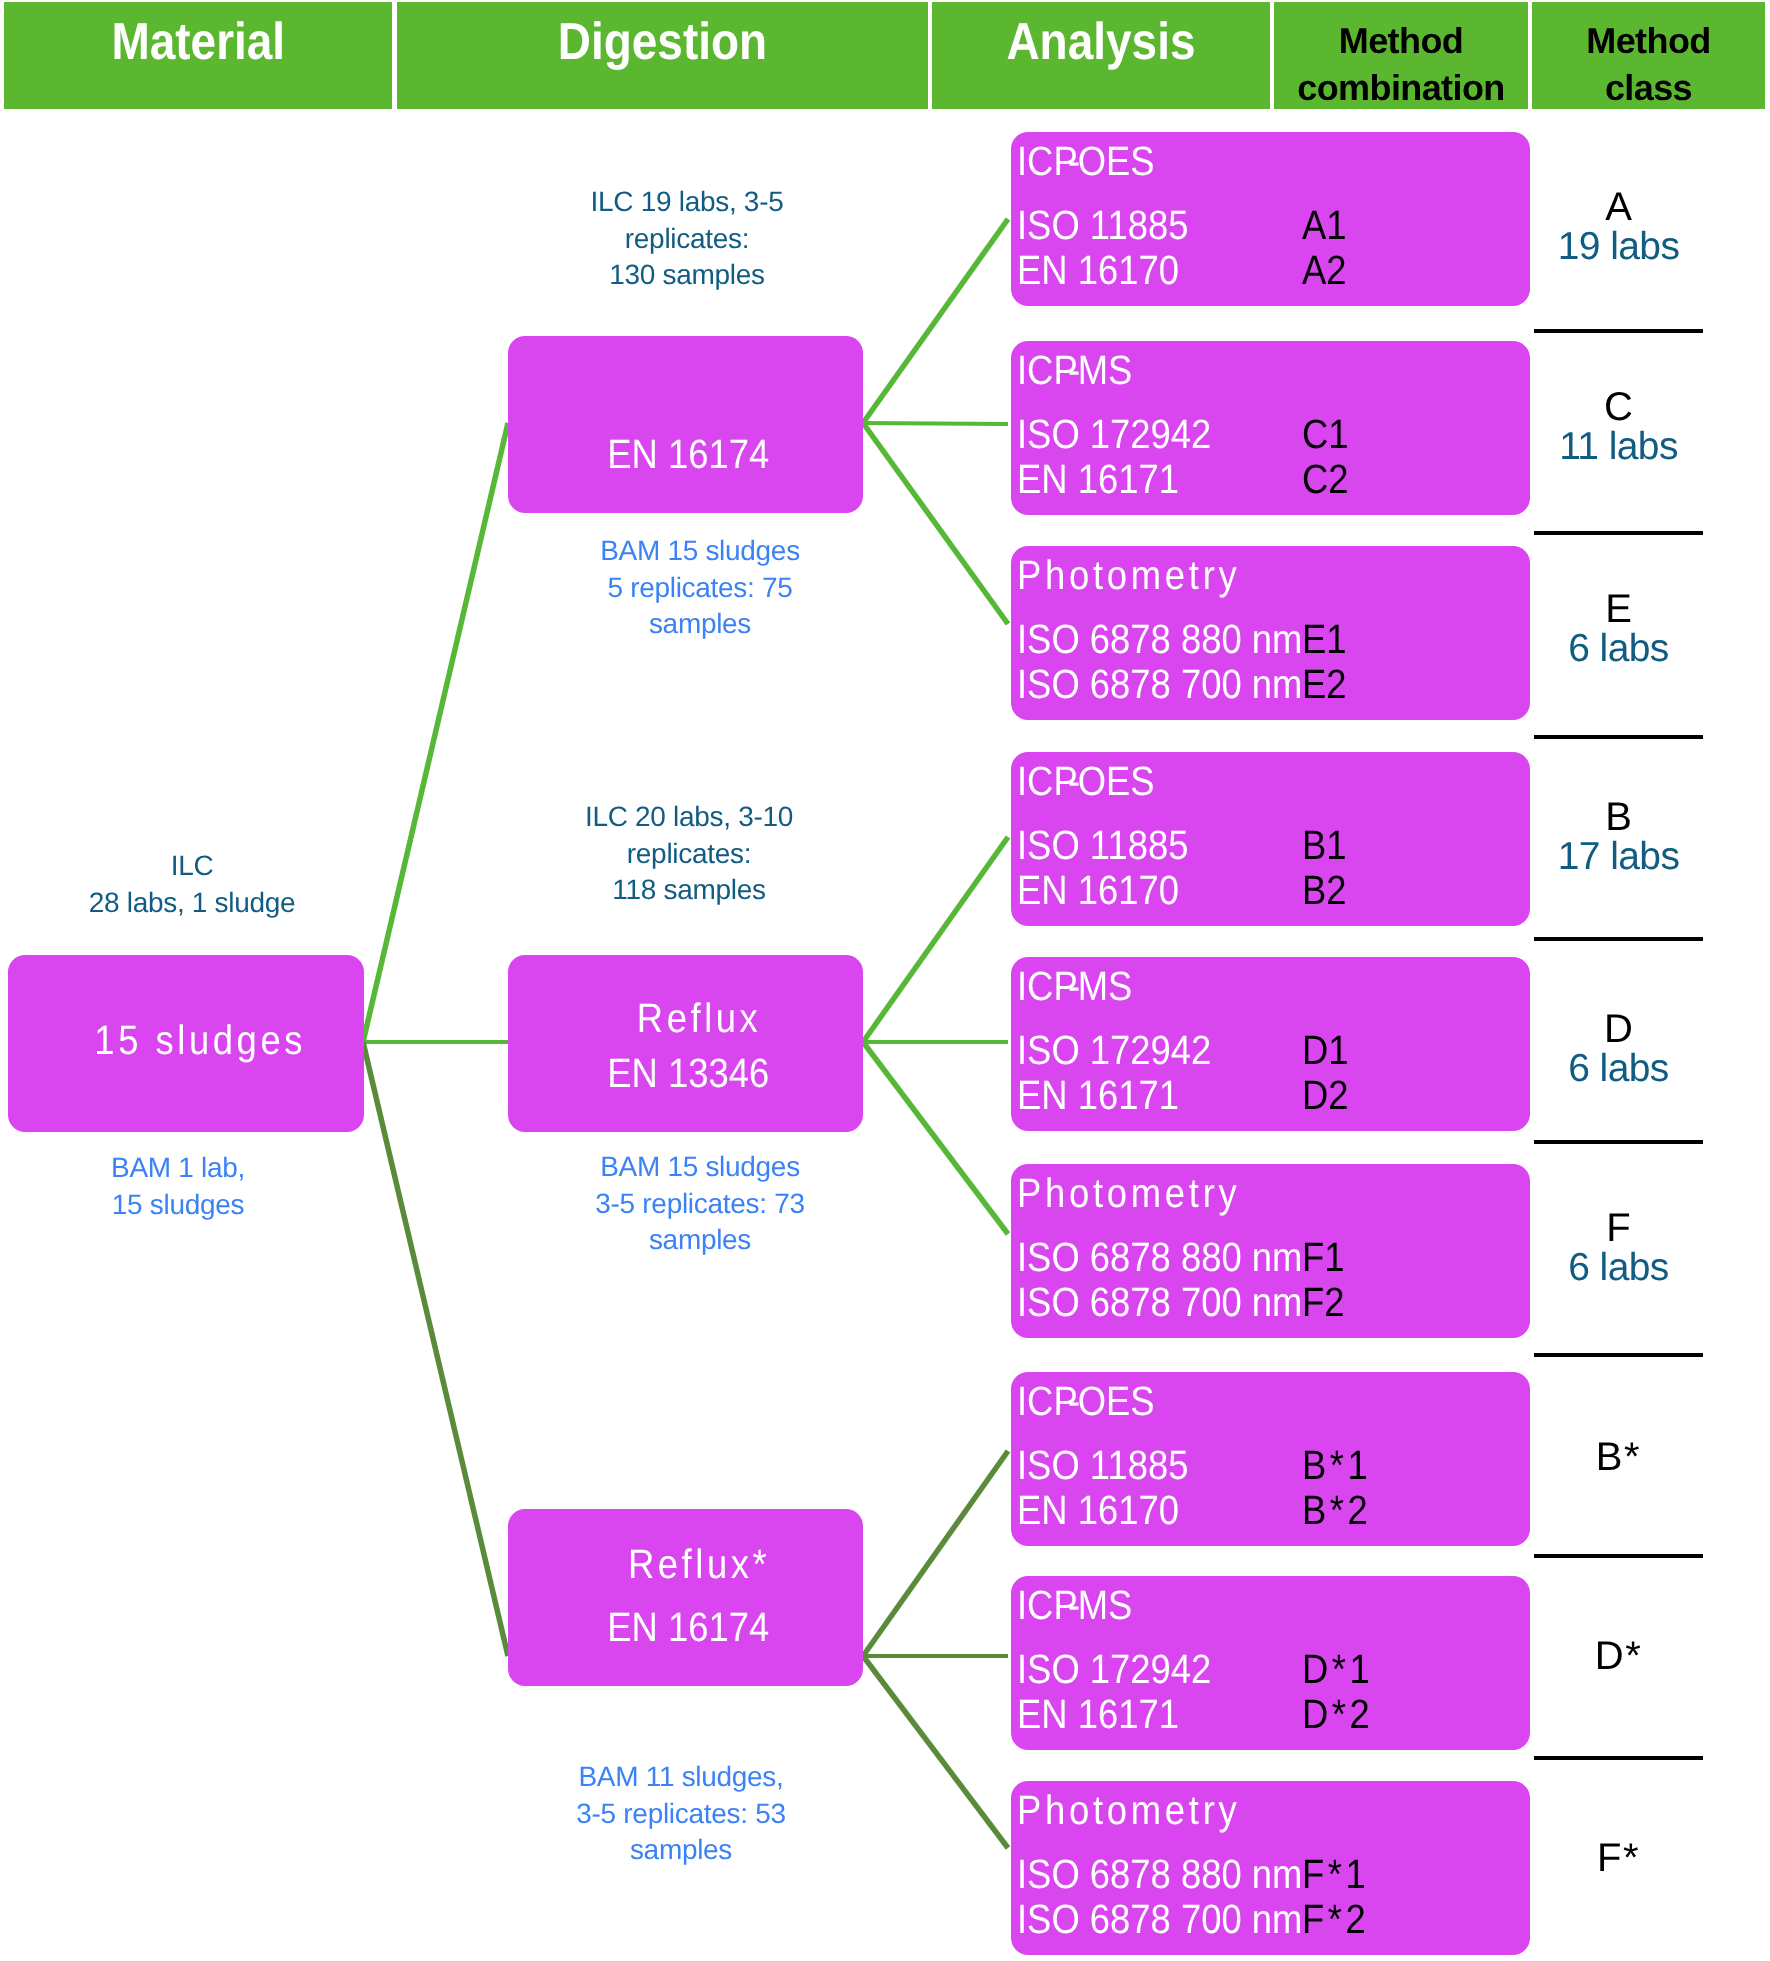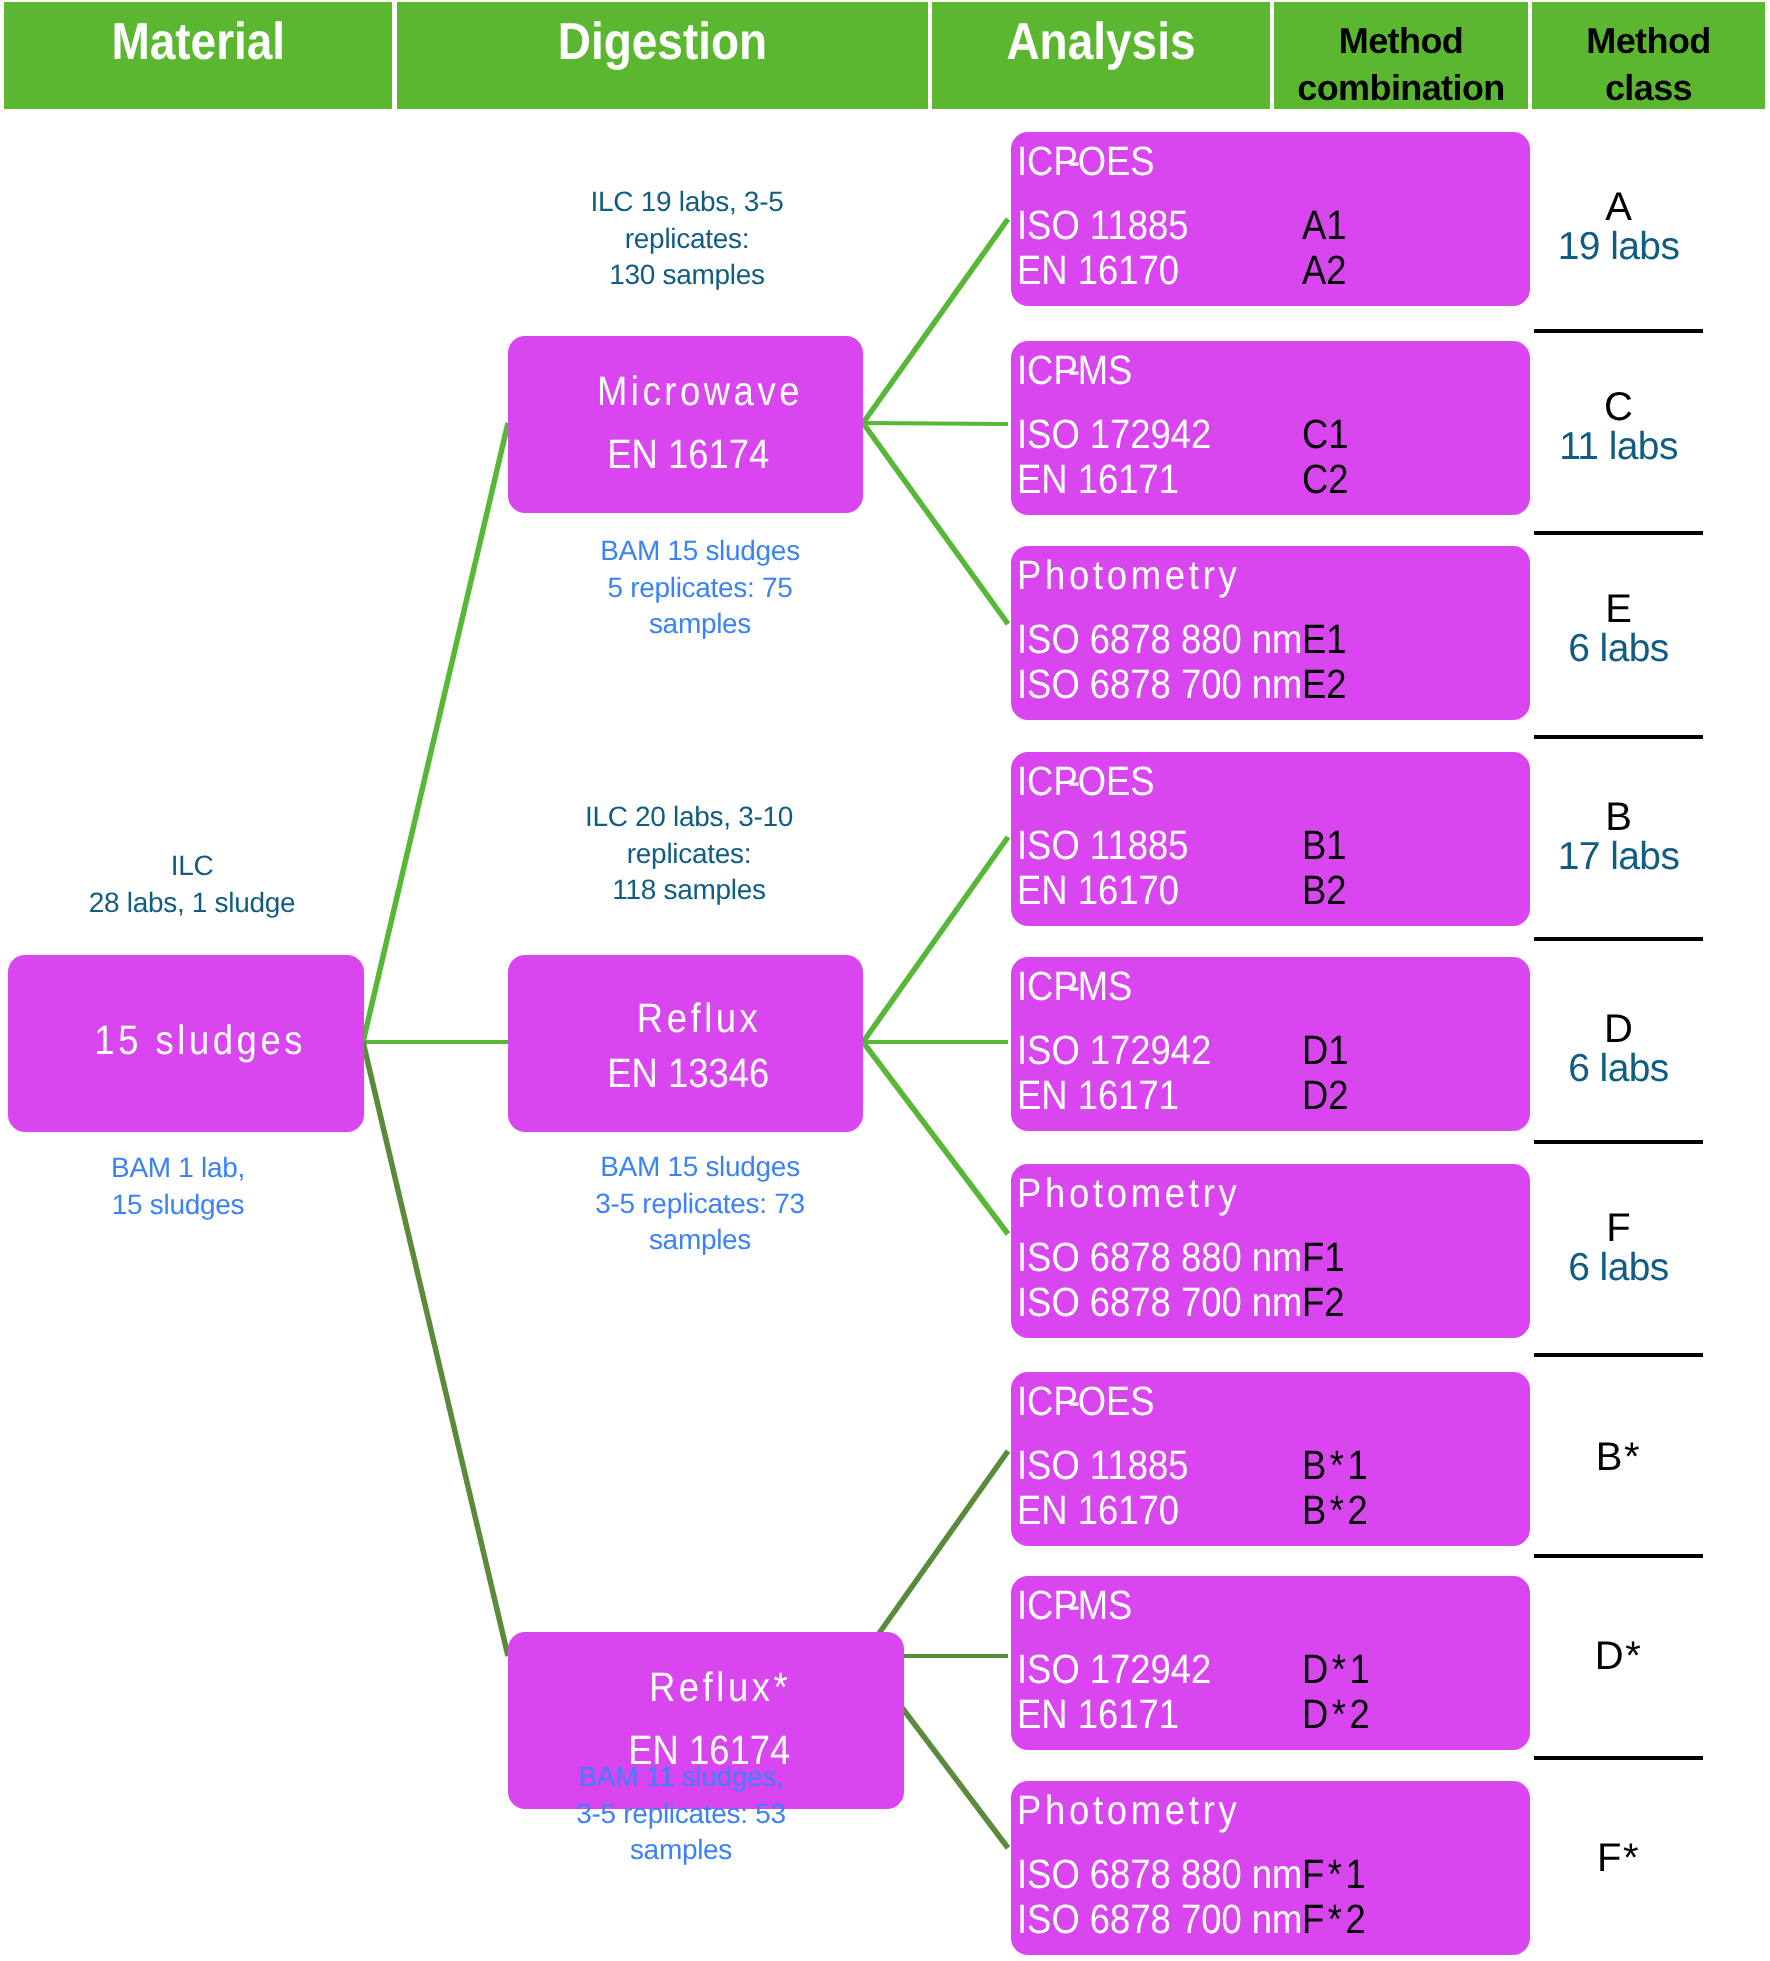--- a/index.html
+++ b/index.html
@@ -83,37 +83,36 @@
 <div class="gbox digbox ctr" style="left:8px;top:955px;width:356px;height:177px;">
   <div class="nm" style="top:62px;"><span class="sx">15 sludges</span></div>
 </div>
 <div class="note bam" style="left:-52px;top:1150px;width:460px;">BAM 1 lab,
 15 sludges</div>
 
 <div class="note ilc" style="left:457px;top:184px;width:460px;">ILC 19 labs, 3-5
 replicates:
 130 samples</div>
 <div class="gbox digbox ctr" style="left:508px;top:336px;width:355px;height:177px;">
-  <div class="nm" style="top:32px;"><span class="sx">Microwave</span></div>
   <div class="st" style="top:95px;"><span class="sx">EN 16174</span></div>
 </div>
 <div class="note bam" style="left:470px;top:533px;width:460px;">BAM 15 sludges
 5 replicates: 75
 samples</div>
 <div class="note ilc" style="left:459px;top:799px;width:460px;">ILC 20 labs, 3-10
 replicates:
 118 samples</div>
 <div class="gbox digbox ctr" style="left:508px;top:955px;width:355px;height:177px;">
   <div class="nm" style="top:40px;"><span class="sx">Reflux</span></div>
   <div class="st" style="top:95px;"><span class="sx">EN 13346</span></div>
 </div>
 <div class="note bam" style="left:470px;top:1149px;width:460px;">BAM 15 sludges
 3-5 replicates: 73
 samples</div>
-<div class="gbox digbox ctr" style="left:508px;top:1632px;width:396px;height:177px;">
+<div class="gbox digbox ctr" style="left:508px;top:1509px;width:355px;height:177px;">
   <div class="nm" style="top:32px;"><span class="sx">Reflux*</span></div>
   <div class="st" style="top:95px;"><span class="sx">EN 16174</span></div>
 </div>
 <div class="note bam" style="left:451px;top:1759px;width:460px;">BAM 11 sludges,
 3-5 replicates: 53
 samples</div>
 
 <div class="gbox anabox" style="left:1011px;top:132px;width:519px;height:174px;">
   <div class="tech"><span class="sx tight-hyphen">ICP<span class="hy">-</span>OES</span></div>
   <div class="m1"><span class="sx">ISO 11885</span></div>

